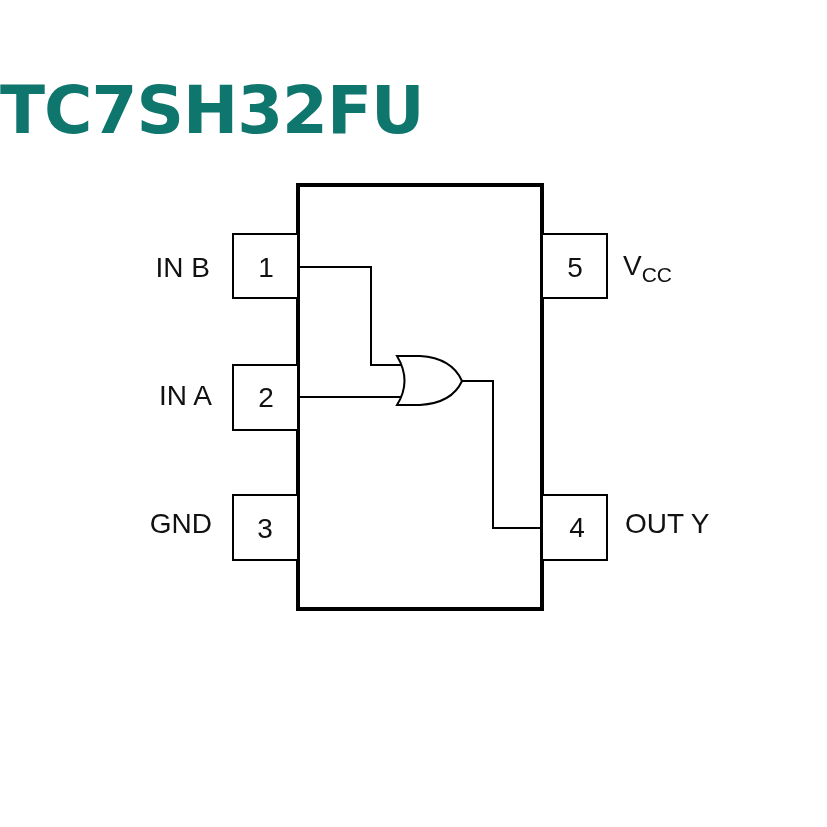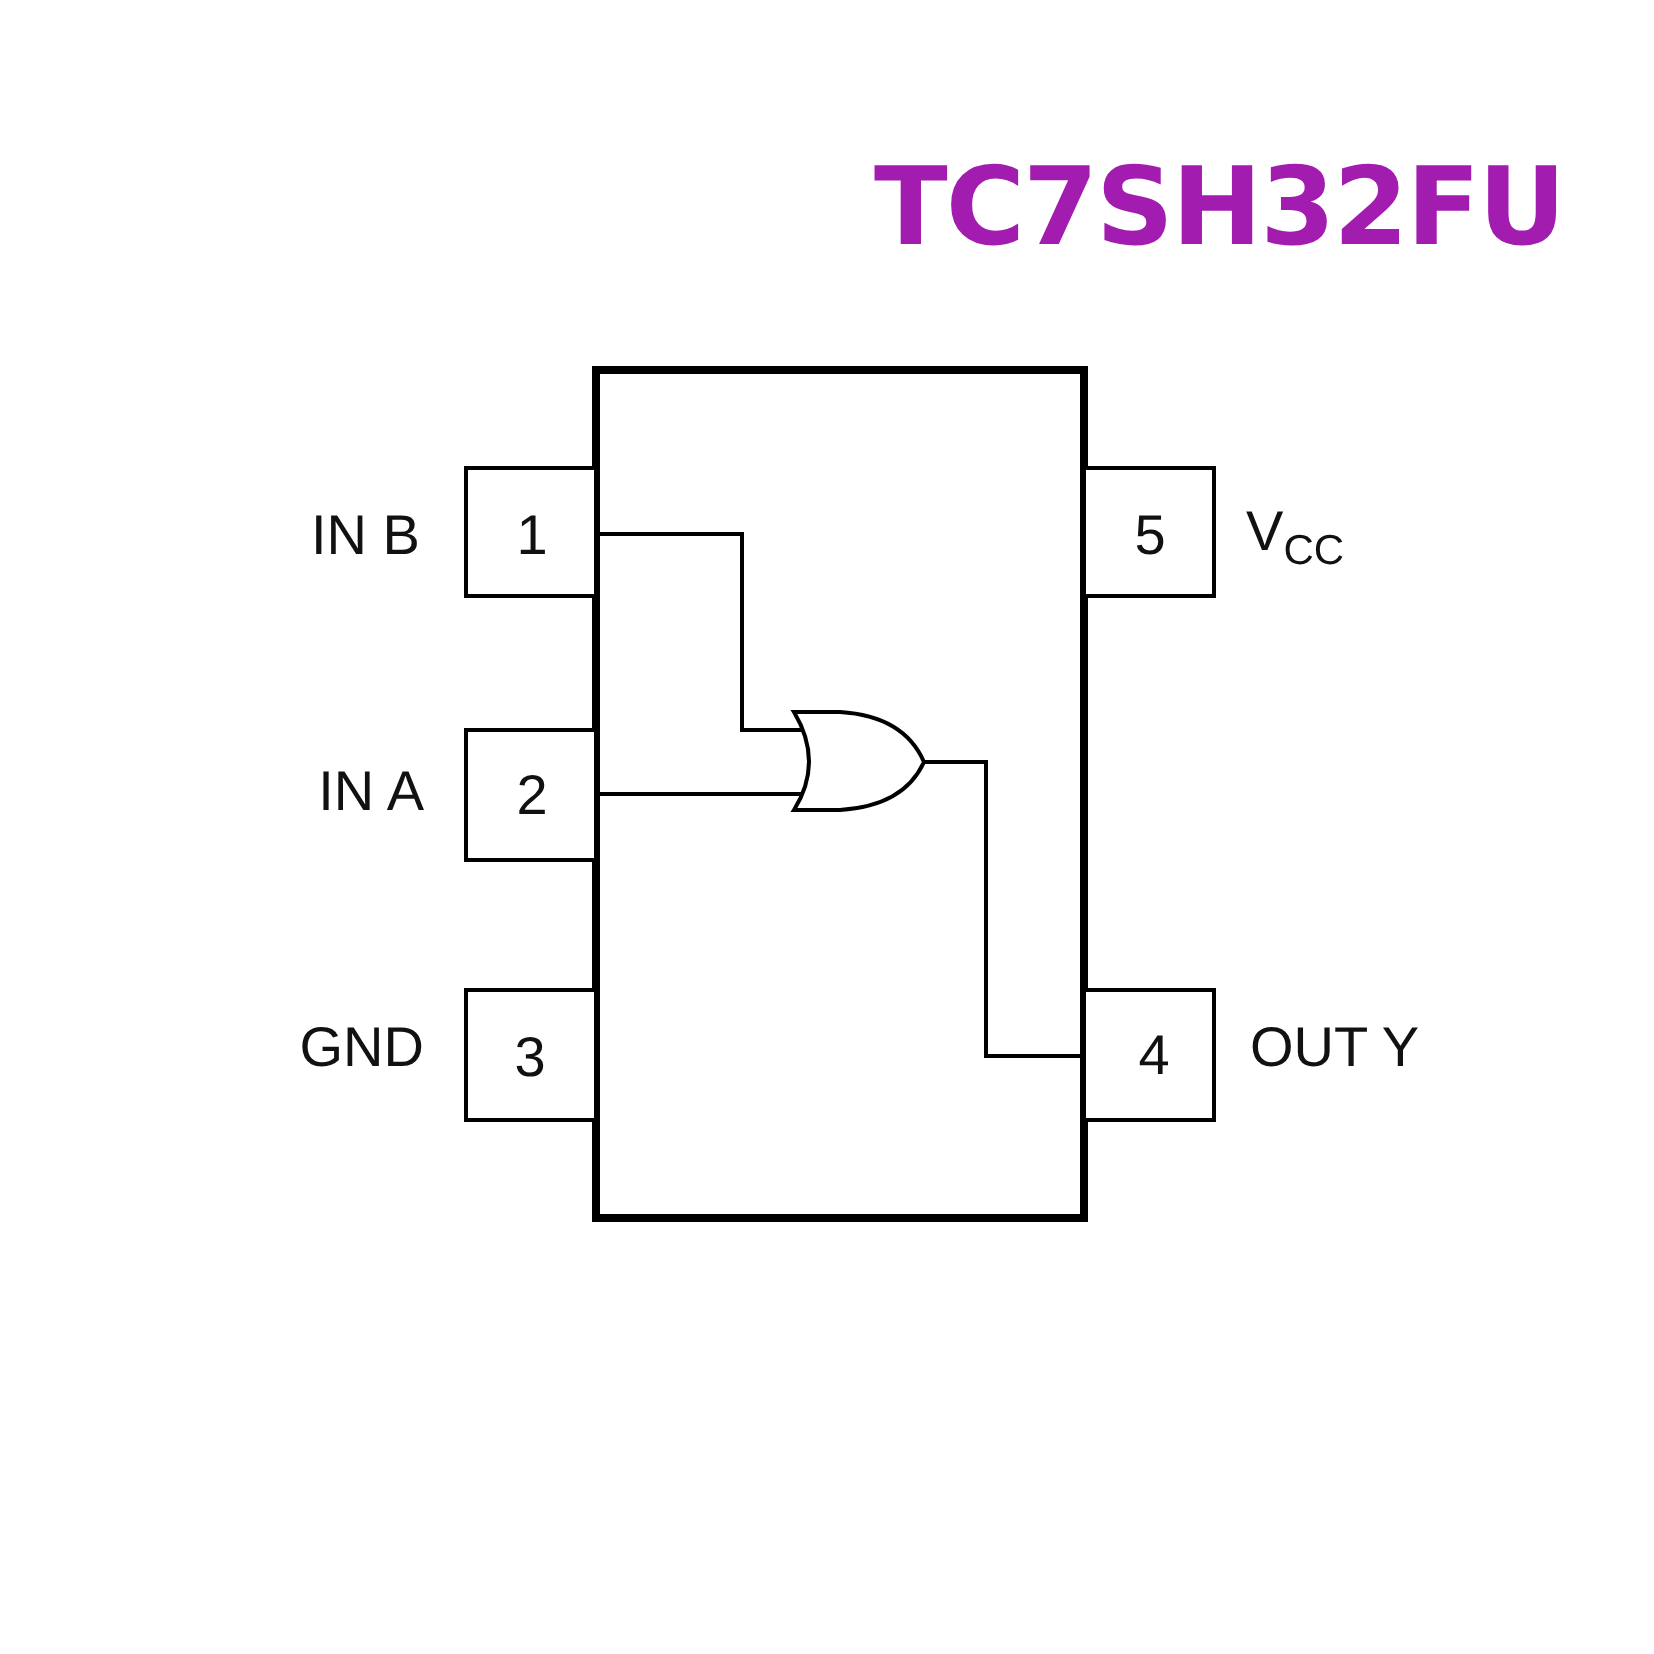--- a/index.html
+++ b/index.html
@@ -1,21 +1,21 @@
 <!DOCTYPE html>
 <html><head>
   <meta charset="utf-8">
   <style>
     html, body { margin: 0; padding: 0; background: #ffffff; }
     body { width: 827px; height: 827px; position: relative; overflow: hidden; }
     .title {
       position: absolute; left: 0; width: 782px; top: 72px;
-      text-align: right;
+      text-align: left;
       font-family: "DejaVu Sans", sans-serif; font-weight: bold;
-      font-size: 54px; letter-spacing: -1px; color: #a21caf;
+      font-size: 66px; letter-spacing: -1px; color: #0f766e;
     }
     svg { position: absolute; left: 0; top: 0; }
     .pinlabel { font-family: "Liberation Sans", sans-serif; font-size: 28px; fill: #111; }
     .pinnum { font-family: "Liberation Sans", sans-serif; font-size: 28px; fill: #111; }
     .sub { font-size: 21px; }
   </style>
 </head>
 <body>
 
 <div class="title">TC7SH32FU</div>

